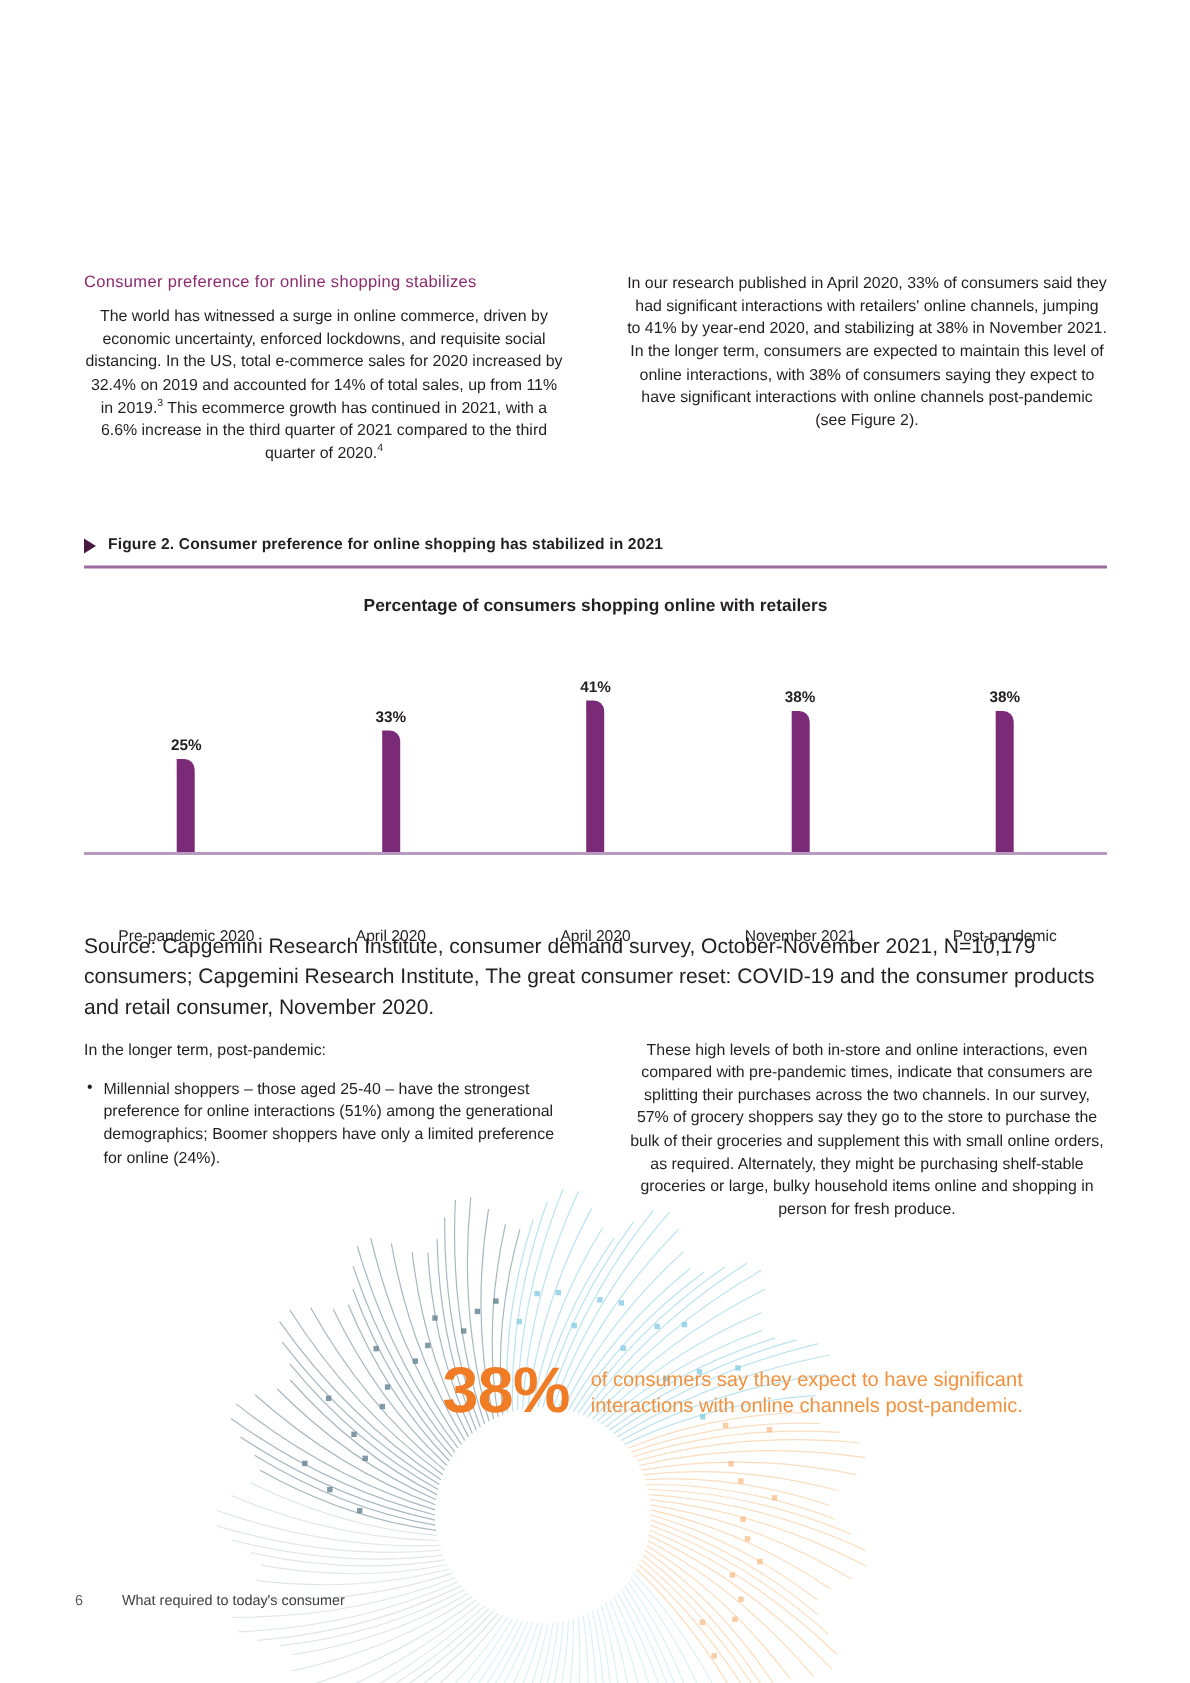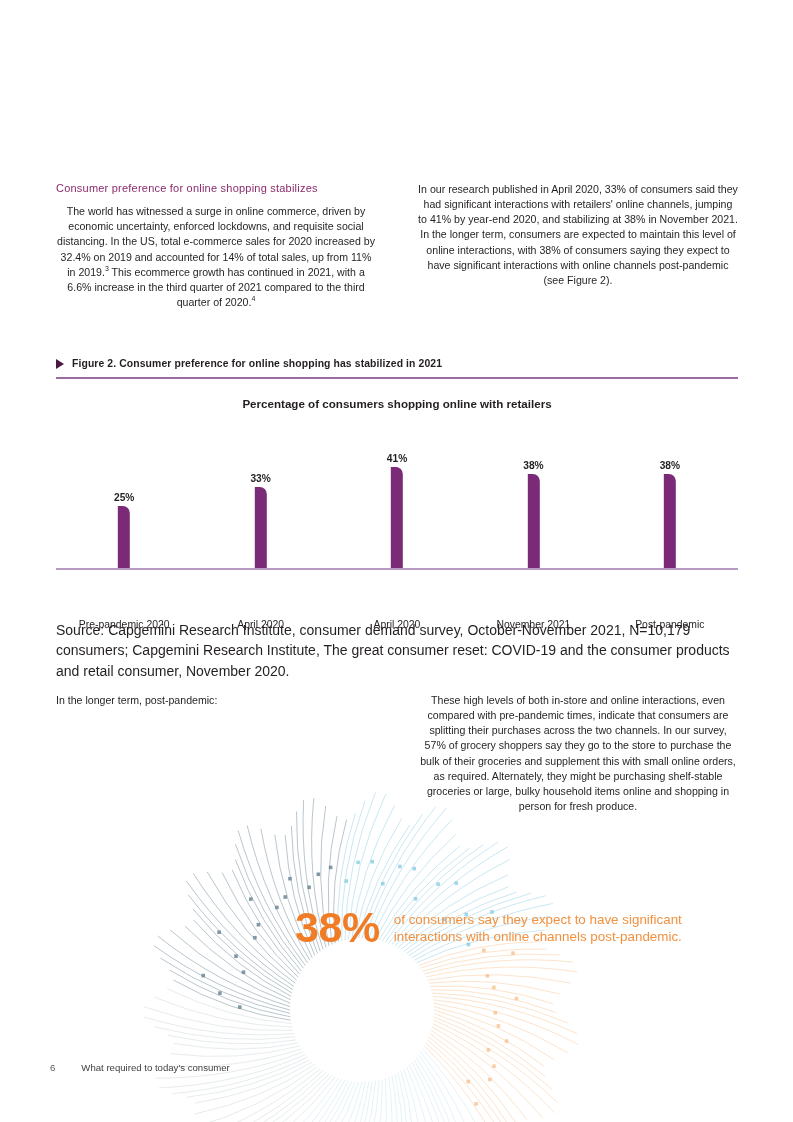--- a/index.html
+++ b/index.html
@@ -518,20 +518,21 @@
           <div class="axis-label">Post-pandemic</div>
         </div>
     </div>
 
     <div class="source-note">Source: Capgemini Research Institute, consumer demand survey, October-November 2021, N=10,179 consumers; Capgemini Research Institute, The great consumer reset: COVID-19 and the consumer products and retail consumer, November 2020.</div>
 
     <div class="lower">
       <div class="col col-left">
         <p class="lead-in">In the longer term, post-pandemic:</p>
         <ul class="bullets" id="bullet-list">
+            <li>Millennial shoppers – those aged 25-40 – have the strongest preference for online interactions (51%) among the generational demographics; Boomer shoppers have only a limited preference for online (24%).</li>
           </ul>
       </div>
       <div class="col col-right">
         <p class="body-text">These high levels of both in-store and online interactions, even compared with pre-pandemic times, indicate that consumers are splitting their purchases across the two channels. In our survey, 57% of grocery shoppers say they go to the store to purchase the bulk of their groceries and supplement this with small online orders, as required. Alternately, they might be purchasing shelf-stable groceries or large, bulky household items online and shopping in person for fresh produce.</p>
       </div>
     </div>
 
     <div class="stat-callout">
       <div class="stat-number">38%</div>
       <div class="stat-text">of consumers say they expect to have significant interactions with online channels post-pandemic.</div>

